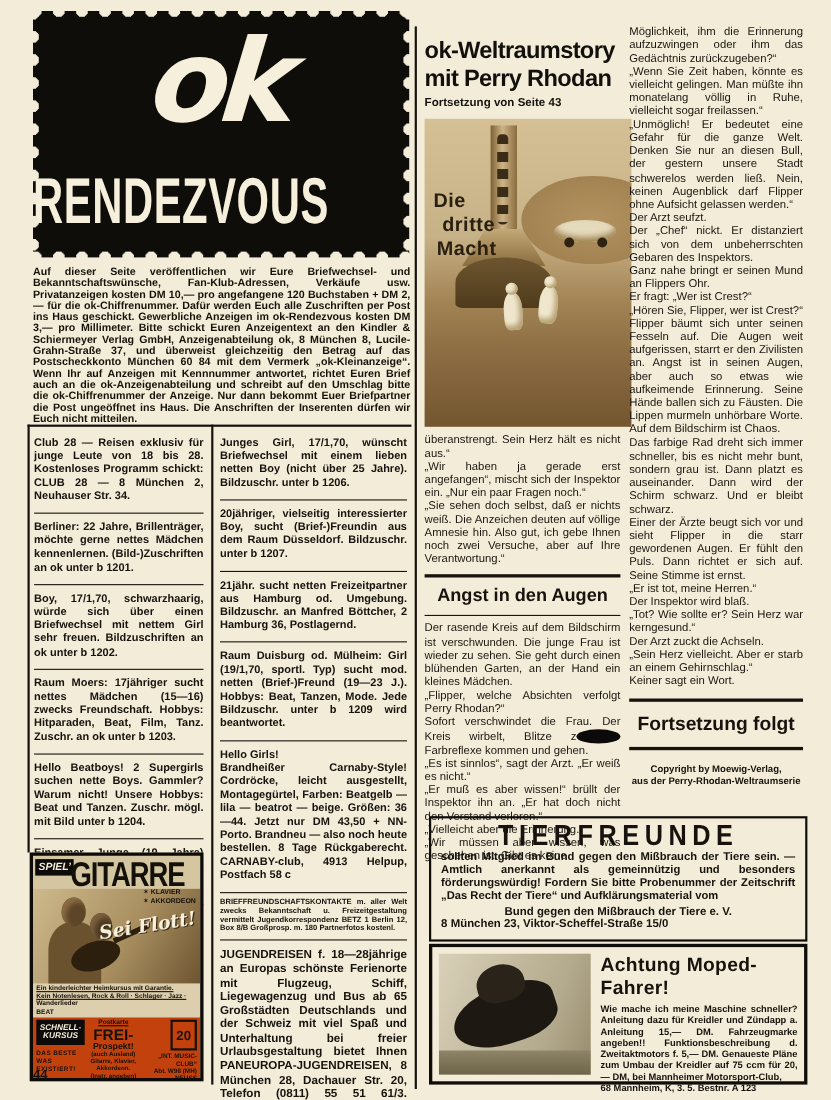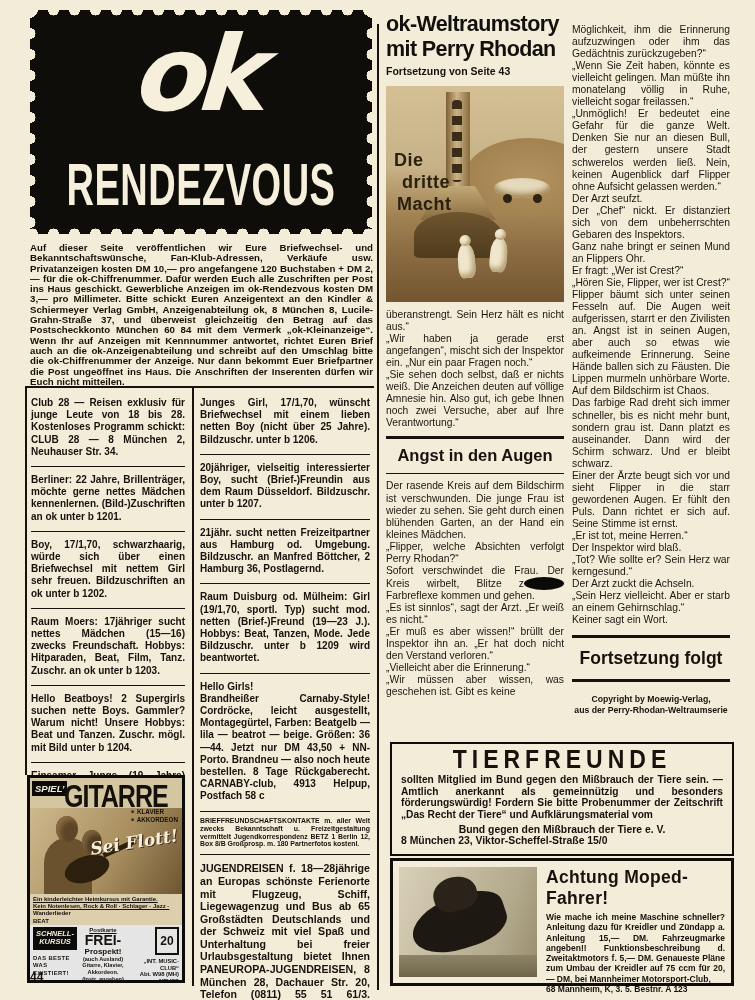--- a/index.html
+++ b/index.html
@@ -17,21 +17,21 @@
     background-size:21px 14px;background-repeat:repeat-x;}
   .perf-left{top:-8px;bottom:-8px;left:-7px;width:14px;
     background-image:radial-gradient(circle 5.5px at 7px 10.5px,#f2ecd8 5.4px,rgba(0,0,0,0) 5.6px);
     background-size:14px 21px;background-repeat:repeat-y;}
   .perf-right{top:-8px;bottom:-8px;right:-7px;width:14px;
     background-image:radial-gradient(circle 5.5px at 7px 10.5px,#f2ecd8 5.4px,rgba(0,0,0,0) 5.6px);
     background-size:14px 21px;background-repeat:repeat-y;}
   .stamp-ok{position:absolute;left:0;right:0;top:8px;text-align:center;
     font-family:"DejaVu Sans","Liberation Sans",sans-serif;font-style:italic;font-weight:bold;
     font-size:104px;line-height:112px;color:#f5efdc;letter-spacing:-8px;transform:skewX(-6deg);}
-  .stamp-rv{position:absolute;left:0;right:0;top:142px;text-align:center;color:#f5efdc;
+  .stamp-rv{position:absolute;left:0;right:0;top:142px;color:#f5efdc;
     font-weight:bold;font-size:38px;letter-spacing:0.5px;}
   .stamp-rv span{display:inline-block;transform:scaleY(1.55);transform-origin:center top;}
 
   
   .intro{position:absolute;left:30px;top:243px;width:343px;font-size:9.7px;line-height:10.3px;
     font-weight:bold;text-align:justify;color:#171209;}
 
   
   .hrule{position:absolute;background:#17120d;}
   .vrule{position:absolute;background:#17120d;}
@@ -48,22 +48,22 @@
   
   .story-title{font-size:21.5px;line-height:25px;font-weight:bold;letter-spacing:-0.6px;color:#12100c;}
   .story-cont{font-size:10.5px;font-weight:bold;margin-top:3px;}
   .sp{font-size:10.3px;line-height:12.05px;text-align:justify;margin:0;font-weight:400;color:#1c1610;}
   .subhead{margin:7px 0 6px;border-top:3.5px solid #17120d;border-bottom:1.7px solid #17120d;
     padding:7px 0 8px;text-align:center;font-size:16.5px;font-weight:bold;}
   .blot{display:inline-block;width:40px;height:13px;background:#0c0a08;border-radius:50%;
     vertical-align:-3px;}
 
   
-  .pimg{position:relative;width:178px;height:216px;margin:9px 0 7px;overflow:hidden;
-    background:linear-gradient(#d5c096 0%,#c7b186 38%,#a18253 60%,#8a6b42 78%,#73552f 100%);}
+  .pimg{position:relative;width:178px;height:280px;margin:9px 0 7px;overflow:hidden;
+    background:linear-gradient(#d5c096 0%,#c7b186 38%,#a18253 60%,#8a6b42 78%,#73552f 100%);padding-left:10px;}
   .pimg .hill{position:absolute;right:-30px;top:52px;width:130px;height:80px;border-radius:50%;
     background:radial-gradient(#b2925f,#9c7c4b);}
   .pimg .tower{position:absolute;left:60px;top:6px;width:24px;height:98px;
     background:linear-gradient(90deg,#7d6034 0%,#cdb488 45%,#8a6c3e 100%);}
   .pimg .slots{position:absolute;left:66px;top:14px;width:10px;height:82px;
     background:repeating-linear-gradient(#3a2c16 0 9px,rgba(0,0,0,0) 9px 16px);border-radius:4px;}
   .pimg .base{position:absolute;left:34px;top:100px;width:76px;height:34px;
     background:linear-gradient(#c3a977,#8a6c3e);clip-path:polygon(28% 0,72% 0,100% 100%,0 100%);}
   .pimg .dome{position:absolute;left:28px;top:126px;width:88px;height:46px;border-radius:50% 50% 8% 8%;
     background:linear-gradient(#6d552f,#4f3b1c);}
@@ -130,21 +130,21 @@
     background:#6b522e;}
   .git-photo .guitar{position:absolute;left:34px;top:48px;width:46px;height:26px;border-radius:50%;
     background:#2c1f0e;transform:rotate(-18deg);}
   .git-photo .gneck{position:absolute;left:72px;top:38px;width:34px;height:5px;background:#2c1f0e;
     transform:rotate(-24deg);}
   .git-script{position:absolute;right:3px;top:26px;font-family:"DejaVu Serif","Liberation Serif",serif;
     font-style:italic;font-weight:bold;font-size:17px;line-height:17px;color:#f6efdc;
     transform:rotate(-9deg);text-shadow:1px 1px 0 #3a2c16;}
   .git-caps{padding:2px 3px 0;font-size:6px;line-height:7.2px;font-weight:bold;color:#14100a;}
   .git-caps .u{text-decoration:underline;}
-  .git-bottom{display:flex;padding:2px 3px;gap:3px;background:#e5e5e5;}
+  .git-bottom{display:flex;padding:2px 3px;gap:3px;background:#c2410c;}
   .git-left{width:44px;flex:none;}
   .git-schnell{background:#0d0b09;color:#f3ecd8;font-style:italic;font-weight:bold;font-size:7.5px;
     line-height:8.5px;text-align:center;padding:3px 1px;}
   .git-beste{font-size:5.8px;line-height:7.5px;font-weight:bold;margin-top:5px;text-align:left;
     letter-spacing:0.4px;}
   .git-mid{flex:1;text-align:center;}
   .git-post{font-size:6px;font-weight:bold;text-decoration:underline;}
   .git-frei{font-size:14px;font-weight:bold;line-height:14px;}
   .git-prospekt{font-size:8px;font-weight:bold;}
   .git-tiny{font-size:5.6px;line-height:6.6px;font-weight:bold;}
@@ -239,21 +239,21 @@
   <div class="ad">21jähr. sucht netten Freizeitpartner aus Hamburg od. Umgebung. Bildzuschr. an Manfred Böttcher, 2 Hamburg 36, Postlagernd.</div>
   <div class="ad">Raum Duisburg od. Mülheim: Girl (19/1,70, sportl. Typ) sucht mod. netten (Brief-)Freund (19—23 J.). Hobbys: Beat, Tanzen, Mode. Jede Bildzuschr. unter b 1209 wird beantwortet.</div>
   <div class="ad">
     <div class="ad-head">Hello Girls!</div>
     <div>Brandheißer Carnaby-Style! Cordröcke, leicht ausgestellt, Montagegürtel, Farben: Beatgelb — lila — beatrot — beige. Größen: 36—44. Jetzt nur DM 43,50 + NN-Porto. Brandneu — also noch heute bestellen. 8 Tage Rückgaberecht. CARNABY-club, 4913 Helpup, Postfach 58 c</div>
   </div>
   <div class="ad ad-small">BRIEFFREUNDSCHAFTSKONTAKTE m. aller Welt zwecks Bekanntschaft u. Freizeitgestaltung vermittelt Jugendkorrespondenz BETZ 1 Berlin 12, Box 8/B Großprosp. m. 180 Partnerfotos kostenl.</div>
   <div class="ad ad-jugend last">JUGENDREISEN f. 18—28jährige an Europas schönste Ferienorte mit Flugzeug, Schiff, Liegewagenzug und Bus ab 65 Großstädten Deutschlands und der Schweiz mit viel Spaß und Unterhaltung bei freier Urlaubsgestaltung bietet Ihnen PANEUROPA-JUGENDREISEN, 8 München 28, Dachauer Str. 20, Telefon (0811) 55 51 61/3. 70seitiger Farbkatalog kostenlos. Bei Skireisen mit dem Liegewagen-Sonderzug sind noch einige Plätze frei.</div>
 </div>
 
-<div class="col" style="left:386px;top:12px;width:178px;">
+<div class="col" style="left:386px;top:34px;width:178px;">
   <div class="story-title">
     <div>ok-Weltraumstory</div>
     <div>mit Perry Rhodan</div>
   </div>
   <div class="story-cont">Fortsetzung von Seite 43</div>
 
   <div class="pimg">
     <div class="hill"></div>
     <div class="tower"></div>
     <div class="slots"></div>

